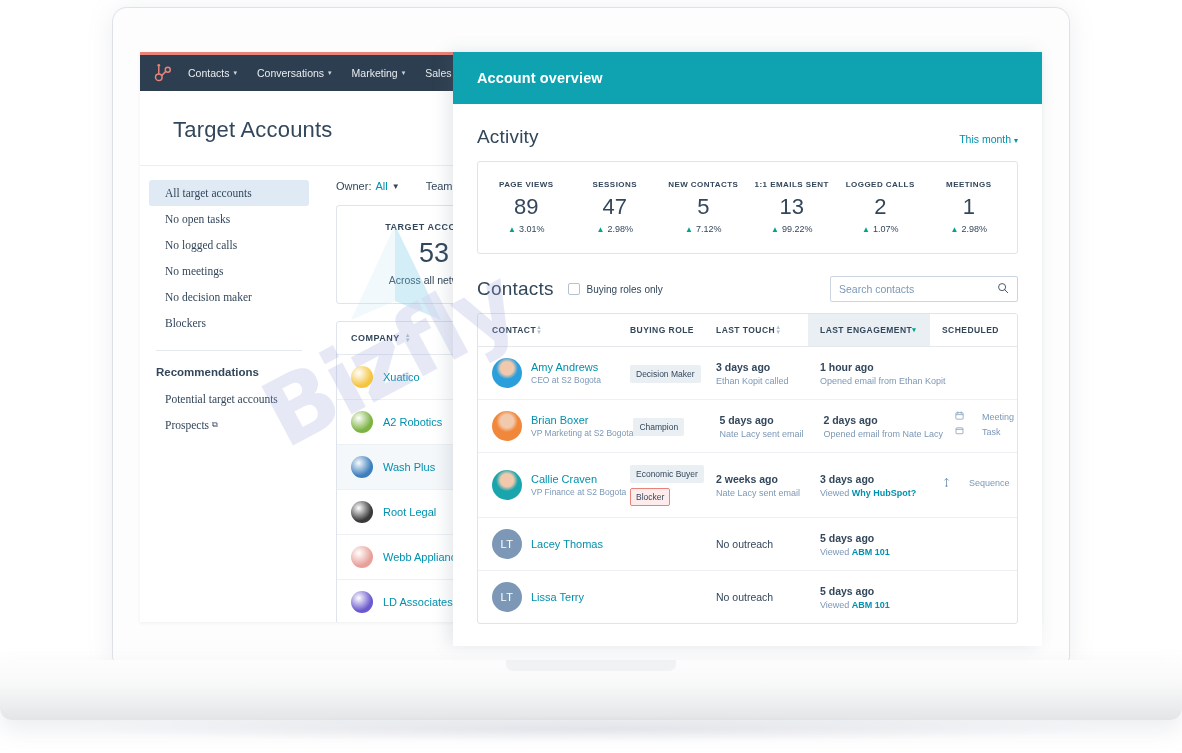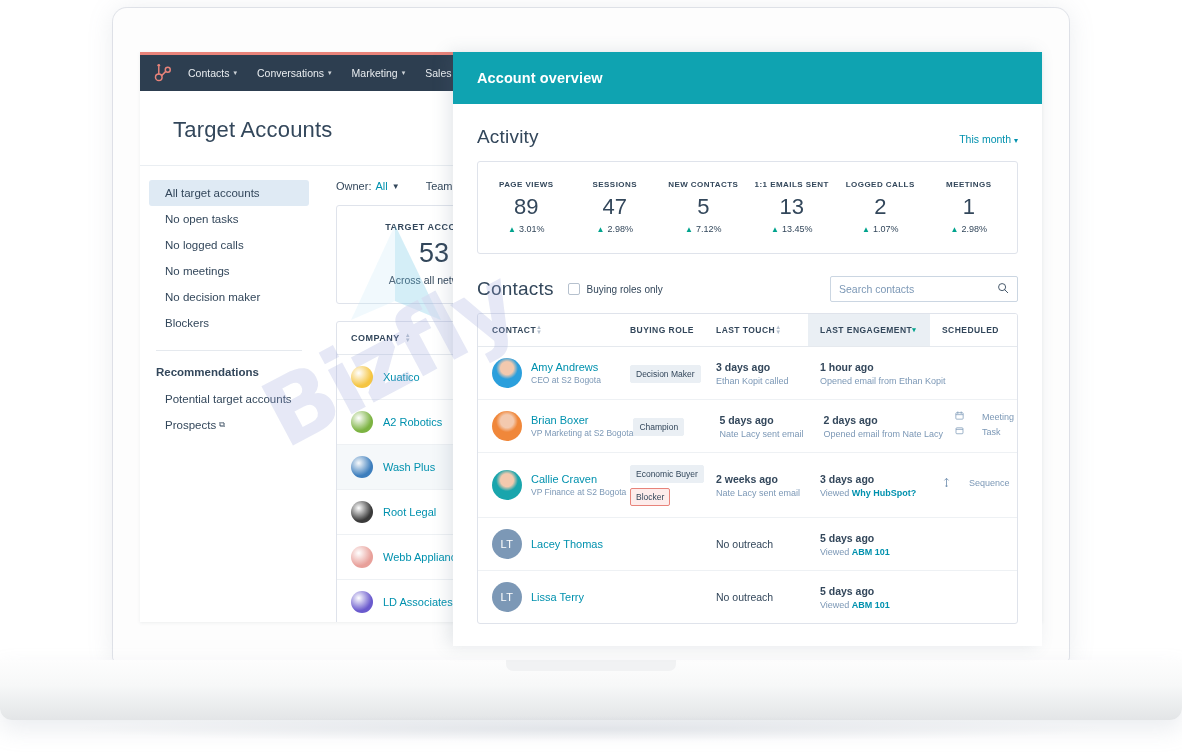--- a/index.html
+++ b/index.html
@@ -58,21 +58,21 @@
     font-size:22px; font-weight:400; color:#33475b; letter-spacing:.2px;
     padding:26px 0 22px 33px; border-bottom:1px solid #eaeef2;
   }
 
   #content-cols{ display:flex; height:100%; }
 
   
   #sidebar{ width:178px; padding:14px 0 0 0; flex:0 0 178px; }
   .side-item{
     font-size:11.5px; color:#33475b; padding:7px 12px 7px 16px;
-    margin:0 9px; border-radius:3px; cursor:pointer; white-space:nowrap;
+    margin:0 9px; border-radius:3px; cursor:pointer; white-space:nowrap;font-family:Liberation Serif, serif;
   }
   .side-item.active{ background:#dfeaf4; }
   .side-sep{ height:1px; background:#e5e9ee; margin:14px 16px 13px 16px; }
   .side-head{ font-size:11.5px; font-weight:bold; color:#33475b; padding:2px 16px 8px 16px; }
   .ext-link{ font-size:8px; vertical-align:2px; margin-left:3px; }
 
   
   #center-col{ flex:1; padding:14px 0 0 18px; }
   #filters{ font-size:11px; color:#33475b; display:flex; gap:26px; padding-bottom:13px;}
   .filter{ display:flex; align-items:center; gap:4px; white-space:nowrap; }
@@ -366,21 +366,21 @@
           <div class="delta">
             <span class="up-tri">▲</span>
             <span>7.12%</span>
           </div>
         </div>
         <div class="stat">
           <div class="lab">1:1 EMAILS SENT</div>
           <div class="val">13</div>
           <div class="delta">
             <span class="up-tri">▲</span>
-            <span>13.45%</span>
+            <span>99.22%</span>
           </div>
         </div>
         <div class="stat">
           <div class="lab">LOGGED CALLS</div>
           <div class="val">2</div>
           <div class="delta">
             <span class="up-tri">▲</span>
             <span>1.07%</span>
           </div>
         </div>

